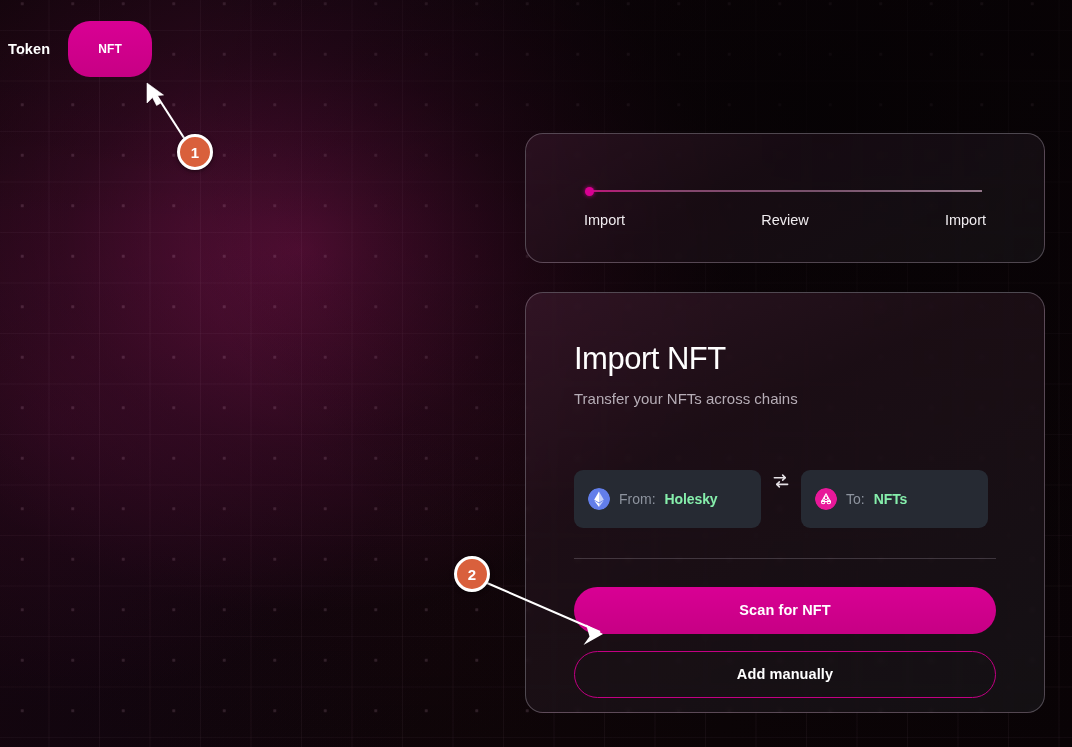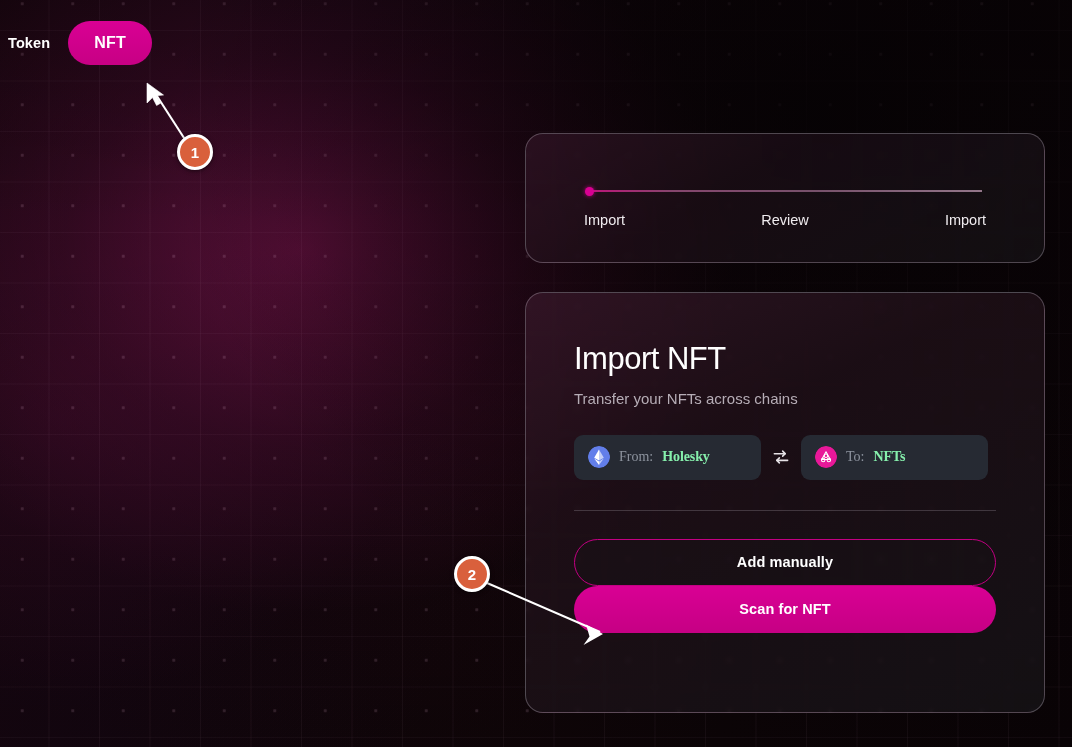--- a/index.html
+++ b/index.html
@@ -67,26 +67,26 @@
   .tab-token {
     color: #ffffff;
     font-size: 14.5px;
     font-weight: 700;
     letter-spacing: 0.1px;
     padding: 0 14px 0 8px;
     line-height: 44px;
   }
   .tab-nft {
     width: 84px;
-    height: 44px;
+    height: 56px;
     border-radius: 22px;
     background: #d4008d;
     background: linear-gradient(180deg, #d90094 0%, #c70084 100%);
     color: #ffffff;
-    font-size: 16px;
+    font-size: 12px;
     font-weight: 700;
     letter-spacing: 0.2px;
     display: flex;
     align-items: center;
     justify-content: center;
     border: none;
     cursor: pointer;
     font-family: inherit;
   }
 
@@ -170,30 +170,31 @@
 
   
   .chain-row {
     margin-top: 28px;
     display: flex;
     align-items: center;
     gap: 0;
   }
   .chain-box {
     flex: 0 0 187px;
-    height: 45px;
+    height: 58px;
     border-radius: 9px;
     background: #262a33;
     display: flex;
     align-items: center;
     padding: 0 14px;
     gap: 9px;
     cursor: pointer;
     border: none;
-    font-family: Liberation Serif, serif;
+    font-family: Liberation Sans, sans-serif;
+    margin-top: 35px;
   }
   .chain-label {
     color: #8d939e;
     font-size: 14px;
     font-weight: 400;
   }
   .chain-value {
     color: #86efac;
     font-size: 14px;
     font-weight: 700;
@@ -347,22 +348,22 @@
           </svg>
           <span class="chain-label">To:</span>
           <span class="chain-value">NFTs</span>
         </button>
 
       </div>
 
       <div class="divider"></div>
 
       <div class="actions">
+        <button class="btn btn-primary">Scan for NFT</button>
         <button class="btn btn-outline">Add manually</button>
-        <button class="btn btn-primary">Scan for NFT</button>
       </div>
 
     </div>
   </div>
 
   <div class="anno-layer">
 
     <svg width="1072" height="747" style="position:absolute;inset:0;">
 
       <line x1="186" y1="141" x2="155" y2="93" stroke="#ffffff" stroke-width="2.1"></line>

